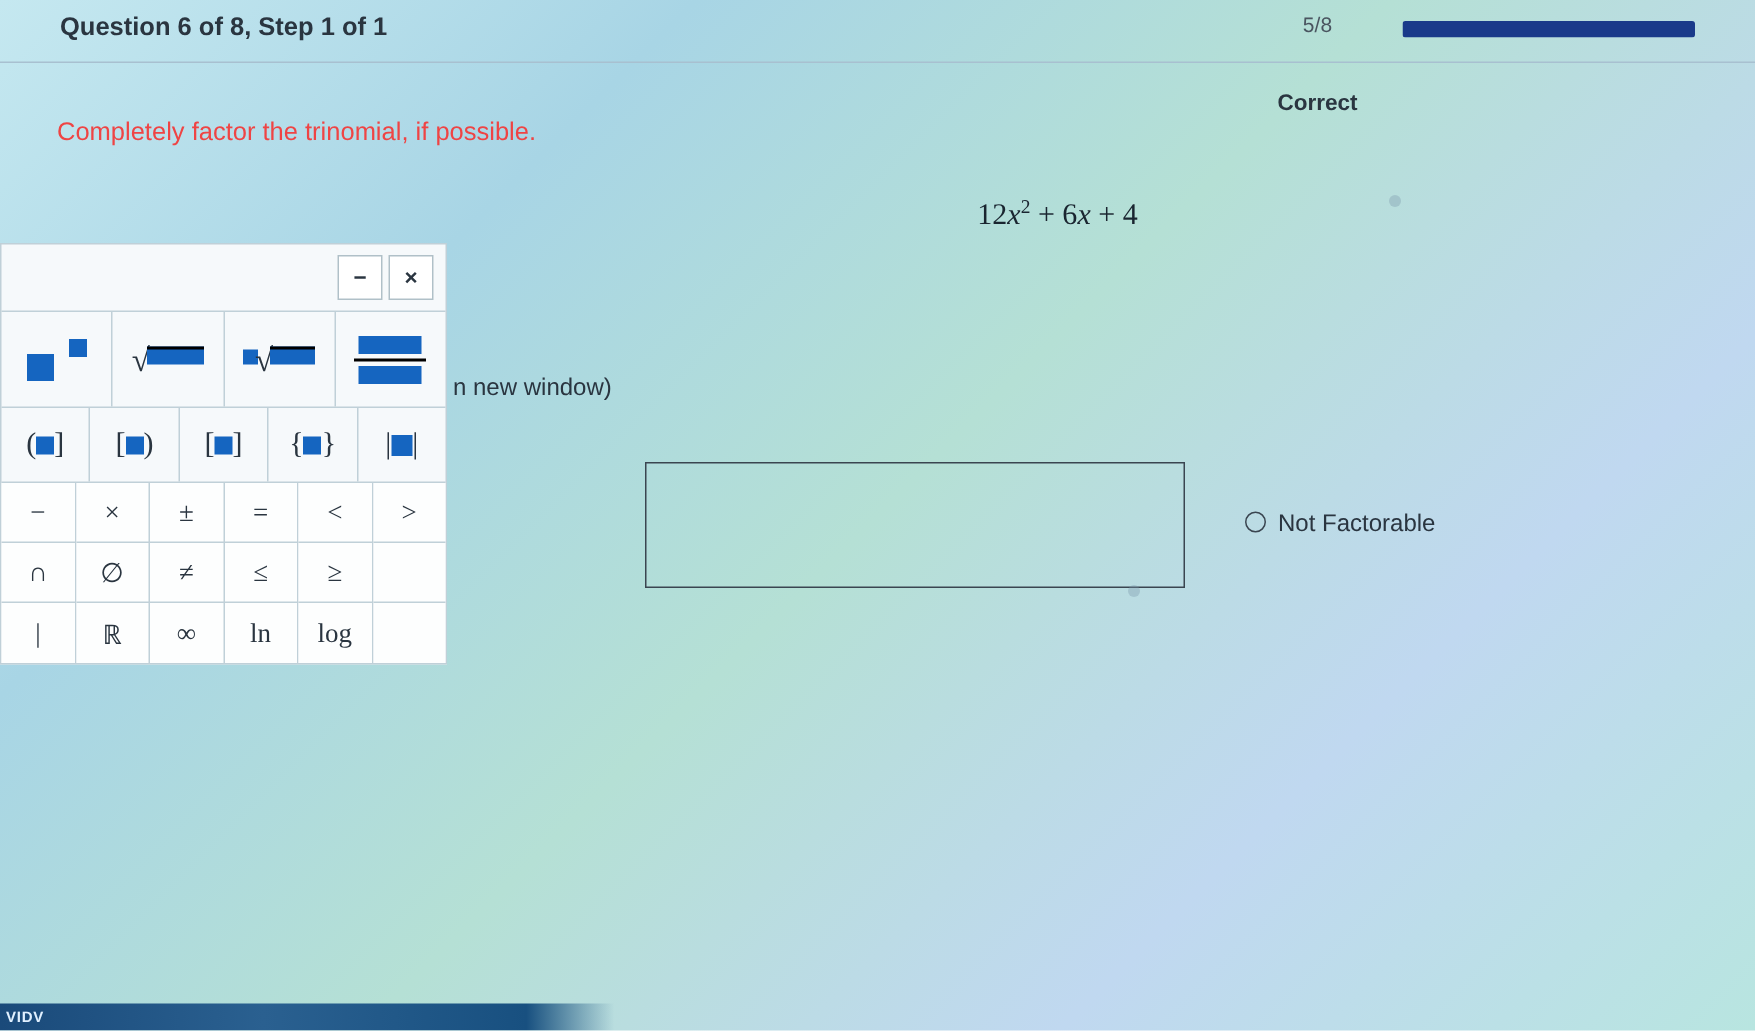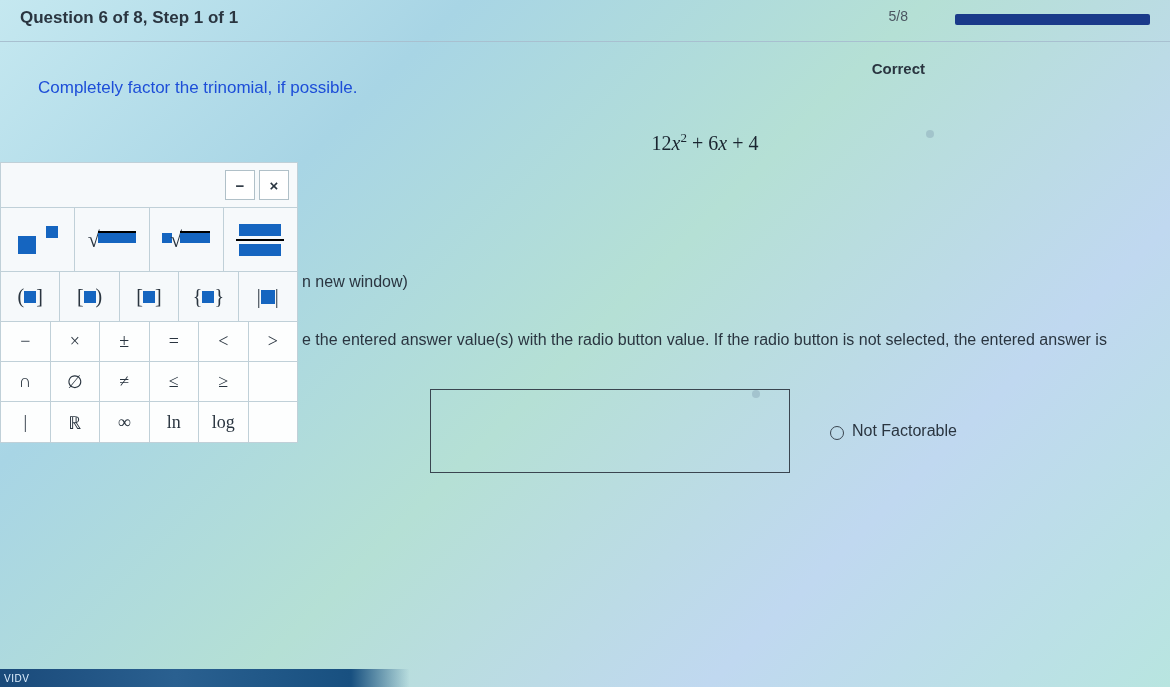--- a/index.html
+++ b/index.html
@@ -8,21 +8,21 @@
     width: 1170px;
     height: 687px;
     background: linear-gradient(135deg, #c5e8f0 0%, #a8d5e5 25%, #b5e0d5 50%, #c0d8f0 75%, #b8e5e0 100%);
     position: relative;
     overflow: hidden;
     color: #2a3540;
   }
   .header {
     display: flex;
     align-items: flex-start;
-    padding: 8px 20px;
+    padding: 8px 40px;
     height: 42px;
     border-bottom: 1px solid #a8c0d0;
   }
   .question-label {
     font-size: 17px;
     font-weight: bold;
     color: #2a3540;
     flex: 1;
   }
   .score-block {
@@ -37,21 +37,21 @@
     background: #d0e0e8;
     margin-left: 18px;
     margin-top: 6px;
     border-radius: 2px;
     overflow: hidden;
   }
   .progress-fill { height: 100%; background: #1a3a8a; width: 100%; }
   .prompt {
     padding: 36px 38px 24px 38px;
     font-size: 17px;
-    color: #1d4ed8;
+    color: #ef4444;
   }
   .equation {
     text-align: center;
     font-family: 'Times New Roman', serif;
     font-size: 20px;
     color: #1a2530;
     margin-top: 8px;
     padding-left: 240px;
   }
   .equation sup { font-size: 13px; }
@@ -134,42 +134,42 @@
   .gcell:last-child{ border-right:none; }
   .grid-row:last-child .gcell { border-bottom:none; }
   .body-text {
     position: absolute;
     left: 300px;
     right: 0;
     top: 250px;
     font-size: 16px;
     color: #2a3540;
   }
-  .new-window { margin-bottom: 40px; margin-left: 2px; margin-top: 23px; }
+  .new-window { margin-bottom: 40px; margin-left: 2px; }
   .instr { margin-bottom: 40px; margin-left: 2px; white-space: nowrap; }
   .answer-row {
     display:flex; align-items:center;
     margin-left: 130px;
   }
   .answer-box {
     width: 360px; height: 84px;
     border: 1px solid #3a4550;
     background: transparent;
   }
-  .radio-block { margin-left: 40px; display:flex; align-items:flex-end; font-size:16px; }
+  .radio-block { margin-left: 40px; display:flex; align-items:flex-start; font-size:16px; }
   .radio-circle {
     width: 14px; height:14px; border:1px solid #3a4550; border-radius:50%;
     margin-right: 8px;
   }
   .deco-dot { position:absolute; width:8px; height:8px; border-radius:50%; background:rgba(120,150,170,0.35); }
   .footer-bar {
     position:absolute; bottom:0; left:0; width:100%; height:18px;
     background: linear-gradient(90deg, #1a4a7a 0%, #2a6090 15%, #185080 30%, transparent 35%);
   }
-  .footer-tag { position:absolute; bottom:3px; left:4px; color:#e0f0ff; font-size:10px; font-weight:normal; letter-spacing:0.5px;text-align:right; }
+  .footer-tag { position:absolute; bottom:3px; left:4px; color:#e0f0ff; font-size:10px; font-weight:bold; letter-spacing:0.5px;text-align:right; }
 </style>
 </head>
 <body>
 
 <div class="header">
   <div class="question-label">Question 6 of 8, Step 1 of 1</div>
   <div class="score-block">
     <div class="score-frac">5/8</div>
     <div class="correct">Correct</div>
   </div>
@@ -267,21 +267,20 @@
       <div class="gcell">∞</div>
       <div class="gcell">ln</div>
       <div class="gcell">log</div>
       <div class="gcell"></div>
     </div>
   </div>
 </div>
 
 <div class="body-text">
   <div class="new-window">n new window)</div>
-  <div class="instr">e the entered answer value(s) with the radio button value. If the radio button is not selected, the entered answer is</div>
   <div class="answer-row">
     <div class="answer-box"></div>
     <div class="radio-block">
       <div class="radio-circle"></div>
       <span>Not Factorable</span>
     </div>
   </div>
 </div>
 
 <div class="deco-dot" style="top:130px; left:926px;"></div>

